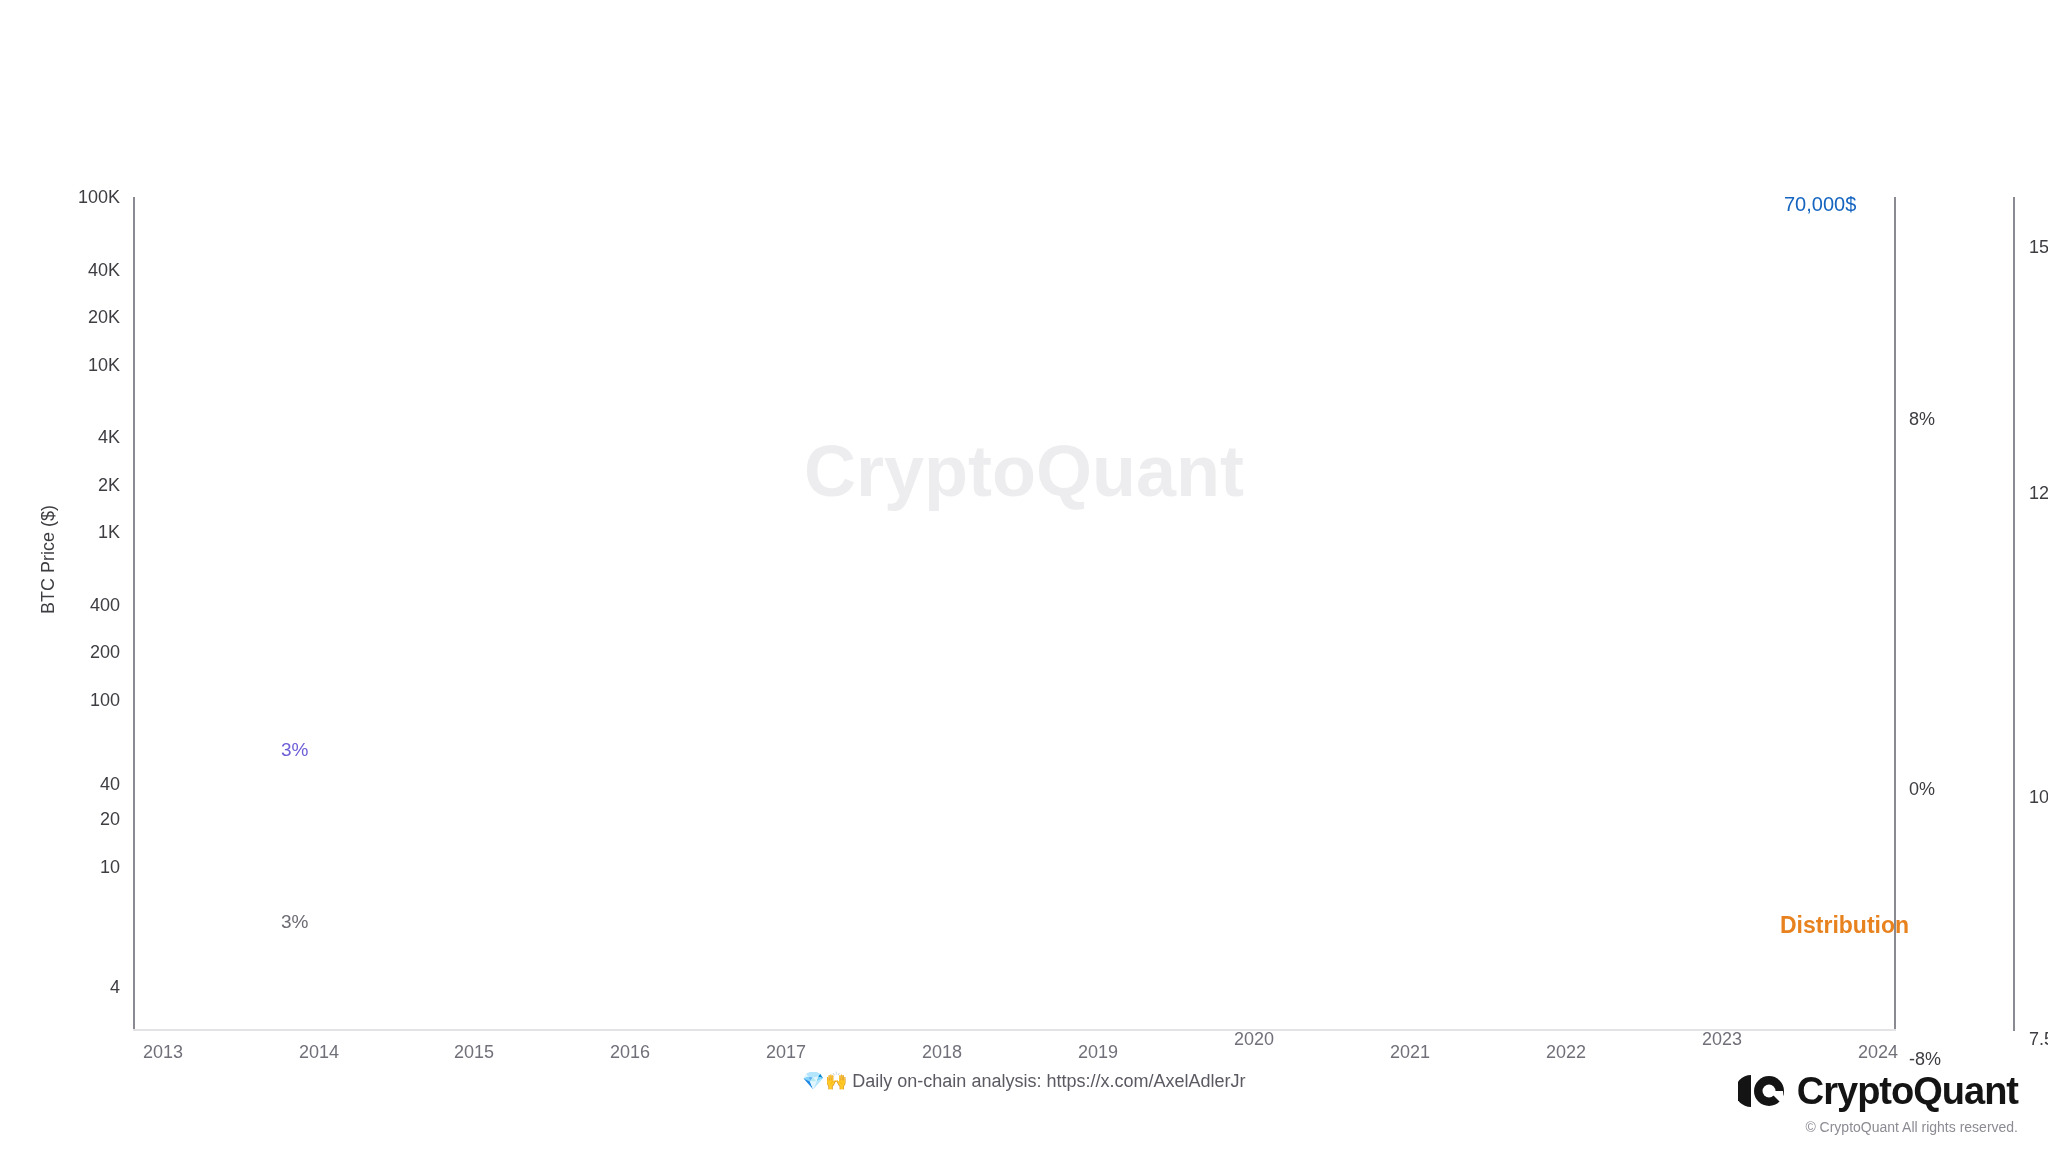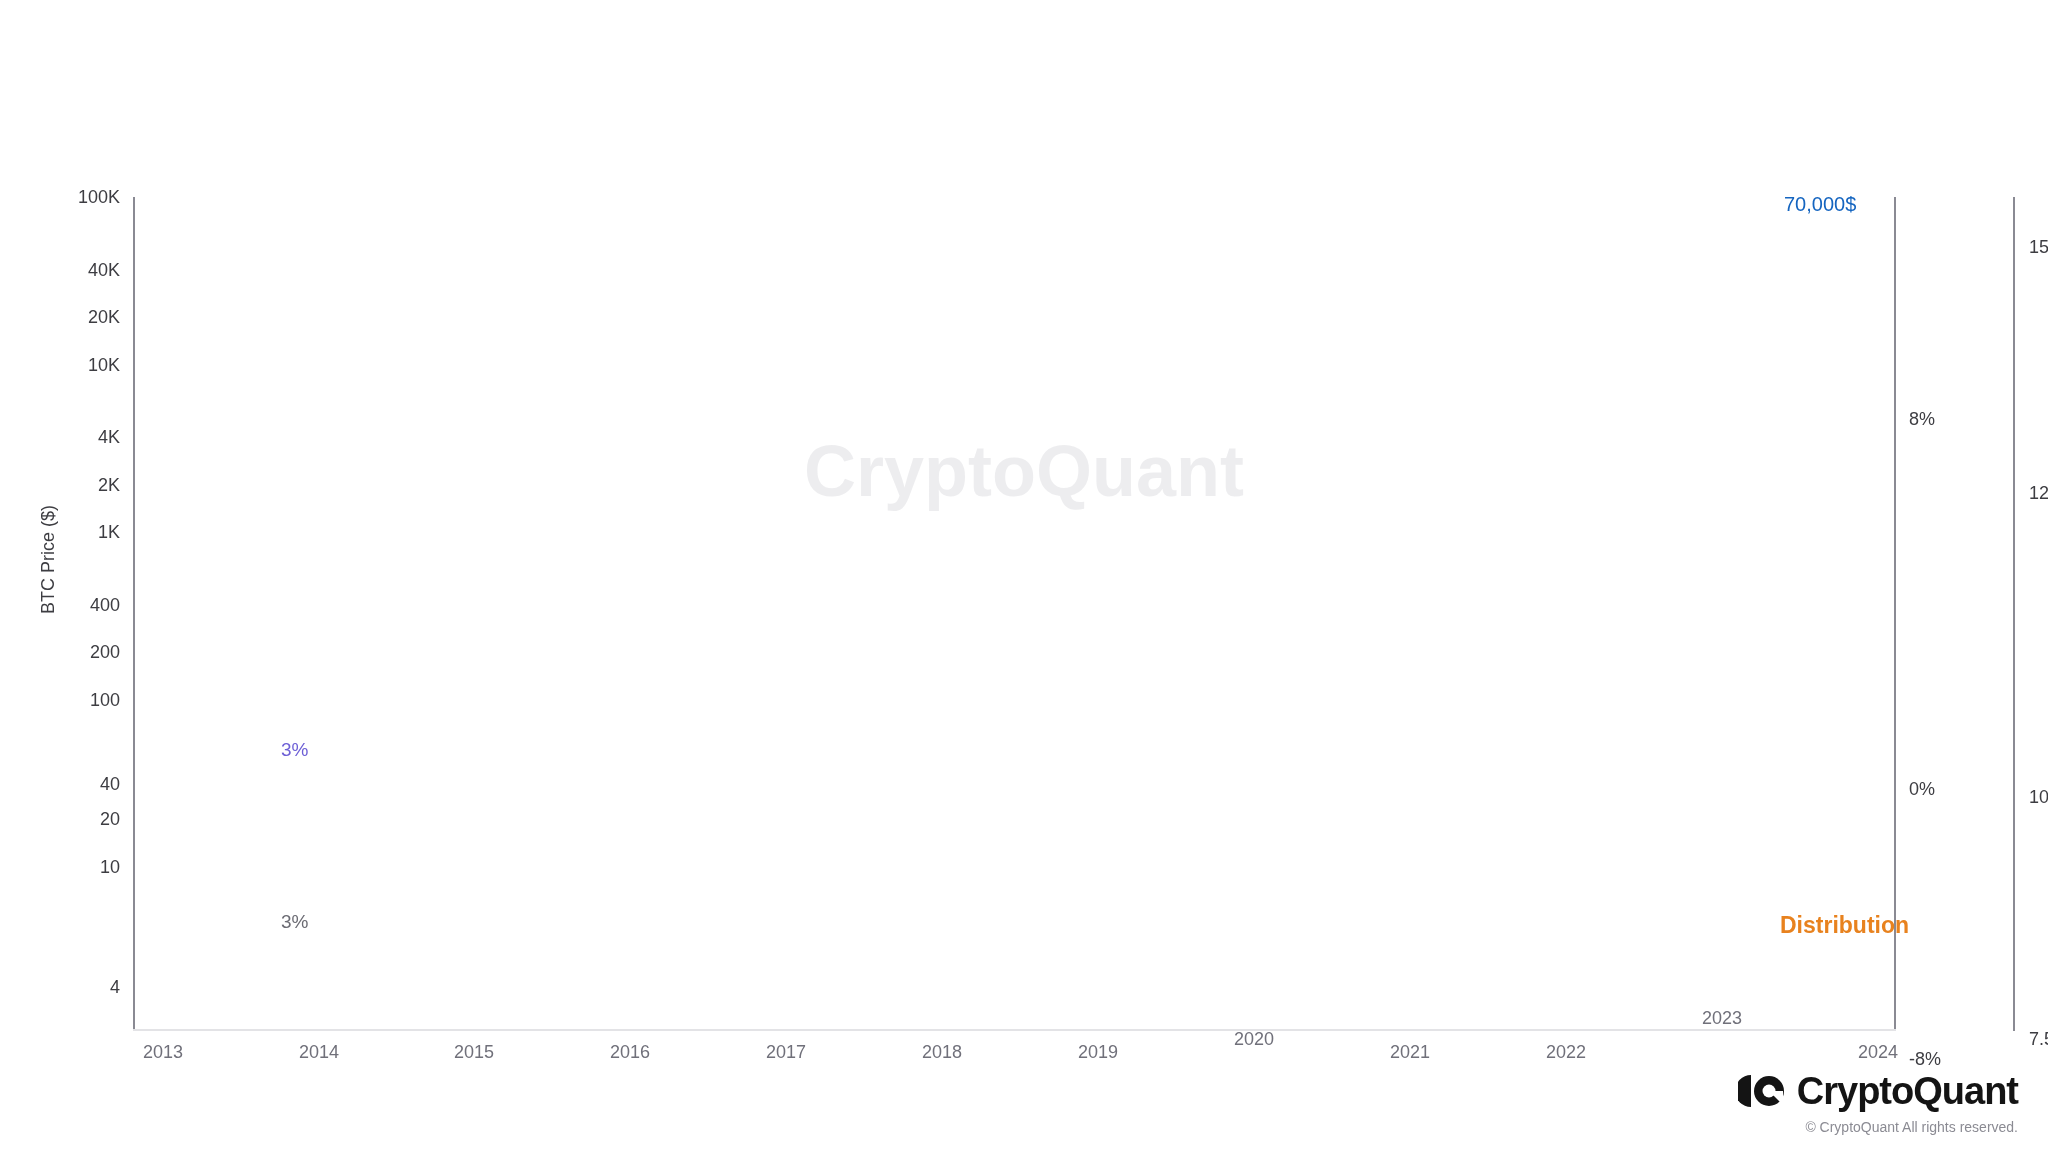--- a/index.html
+++ b/index.html
@@ -373,28 +373,29 @@
     <div class="xlabel" style="left:30px;   top:845px;">2013</div>
     <div class="xlabel" style="left:186px;  top:845px;">2014</div>
     <div class="xlabel" style="left:341px;  top:845px;">2015</div>
     <div class="xlabel" style="left:497px;  top:845px;">2016</div>
     <div class="xlabel" style="left:653px;  top:845px;">2017</div>
     <div class="xlabel" style="left:809px;  top:845px;">2018</div>
     <div class="xlabel" style="left:965px;  top:845px;">2019</div>
     <div class="xlabel" style="left:1121px; top:832px;">2020</div>
     <div class="xlabel" style="left:1277px; top:845px;">2021</div>
     <div class="xlabel" style="left:1433px; top:845px;">2022</div>
-    <div class="xlabel" style="left:1589px; top:811px;">2023</div>
+    <div class="xlabel" style="left:1589px; top:832px;">2023</div>
     <div class="xlabel" style="left:1745px; top:845px;">2024</div>
   </div>
 
   <div id="watermark">CryptoQuant</div>
   <div id="ann-price">70,000$</div>
   <div id="ann-distribution">Distribution</div>
 
+  <div id="footer-note">💎🙌 Daily on-chain analysis: https://x.com/AxelAdlerJr</div>
 
   <div id="brand">
     <div id="brand-row">
       <svg id="brand-mark" width="46" height="34" viewBox="0 0 46 34">
         <path d="M13 1 A16 16 0 0 0 13 33 Z" fill="#141414"></path>
         <circle cx="31" cy="17" r="15" fill="#141414"></circle>
         <path d="M31 17 L45 31 L45 17 Z" fill="#ffffff"></path>
         <circle cx="31" cy="17" r="6.5" fill="#ffffff"></circle>
       </svg>
       <div id="brand-name">CryptoQuant</div>

